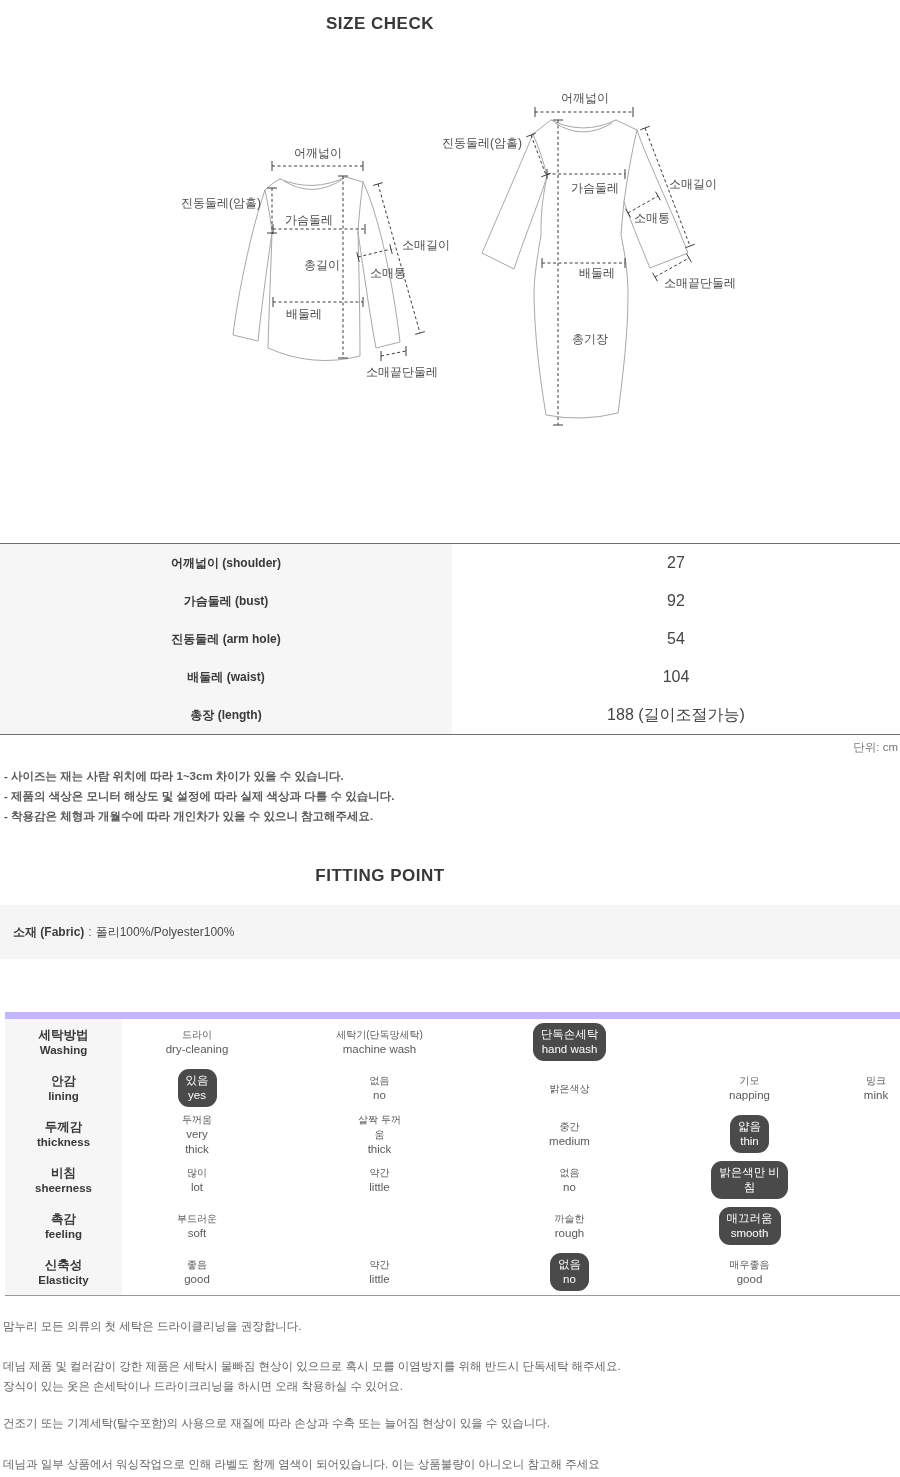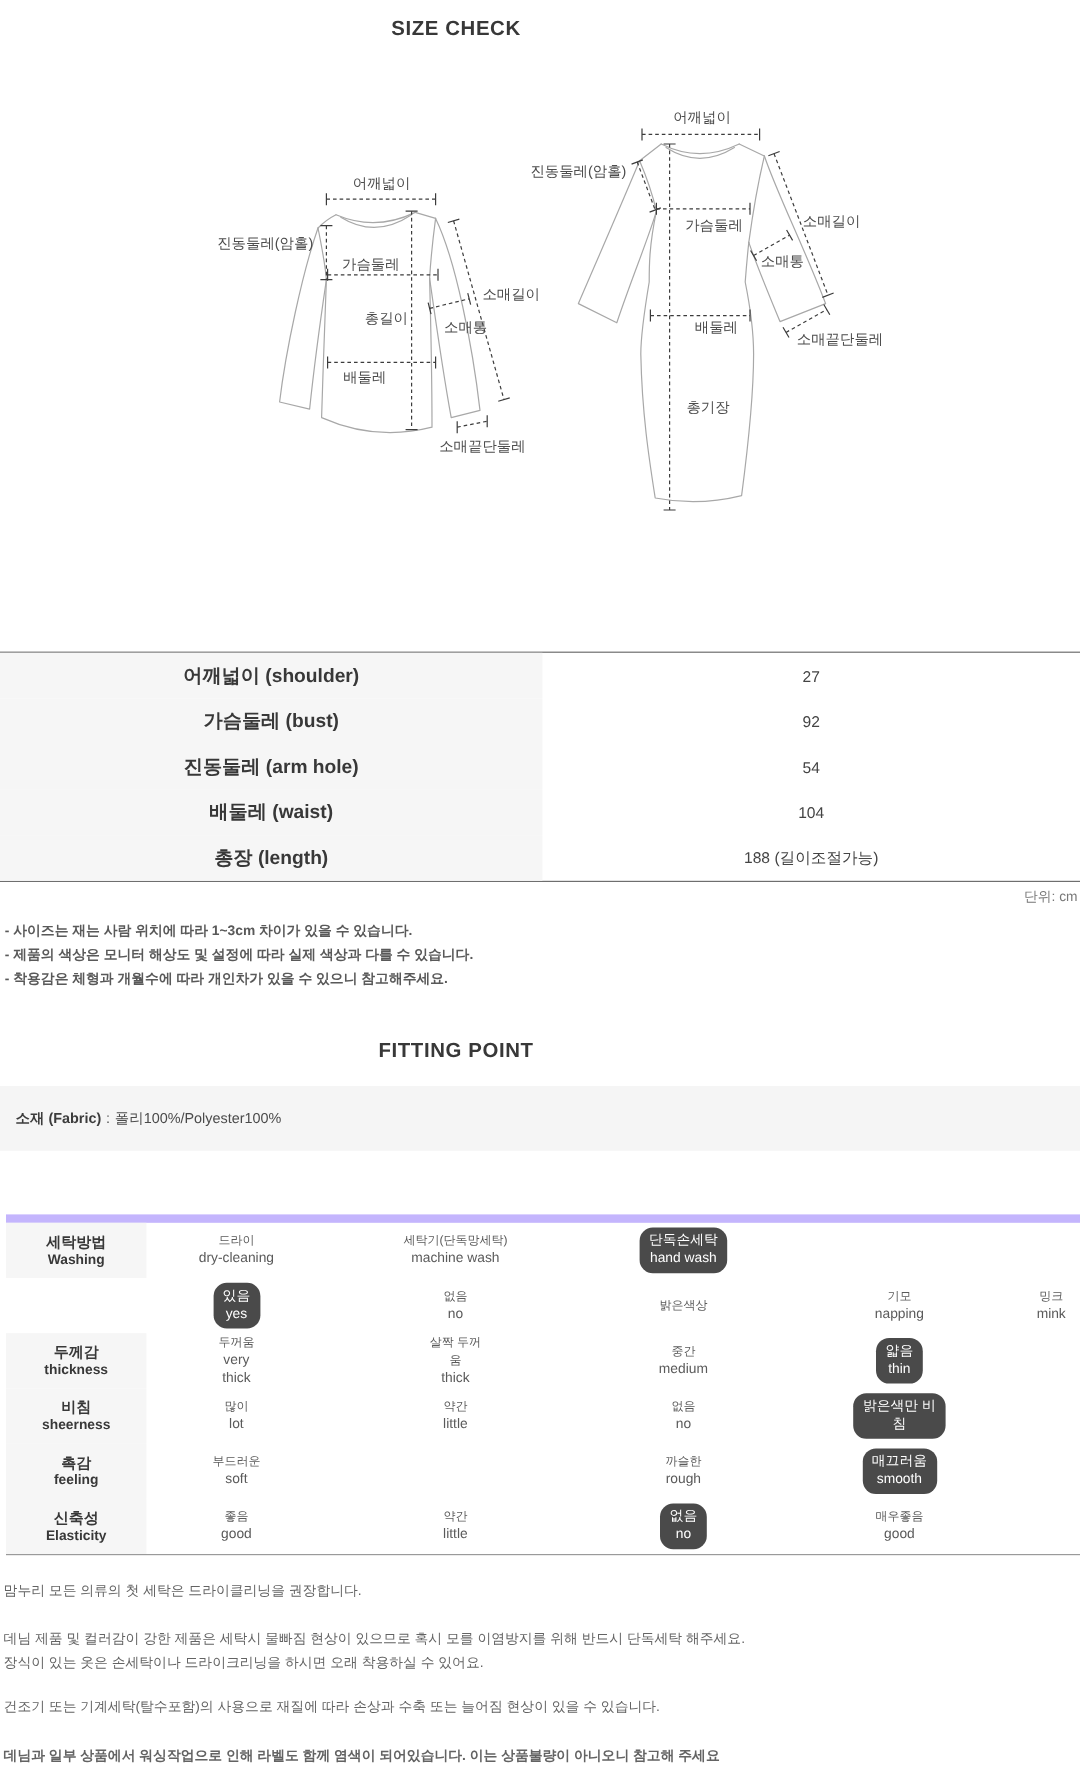--- a/index.html
+++ b/index.html
@@ -15,22 +15,22 @@
   .garment{fill:none;stroke:#a8a8a8;stroke-width:1;stroke-linecap:round;stroke-linejoin:round;}
   .dash{fill:none;stroke:#3c3c3c;stroke-width:1;stroke-dasharray:3 2.5;}
   .tick{fill:none;stroke:#3c3c3c;stroke-width:1;}
   .dlabel{fill:#4c4c4c;font-size:12px;font-family:"Liberation Sans","DejaVu Sans",sans-serif;}
 
   
   .size-table{position:absolute;left:0;top:543px;width:900px;
               border-top:1px solid #6e6e6e;border-bottom:1px solid #6e6e6e;}
   .size-row{display:flex;height:38px;}
   .size-label{width:452px;background:#f6f6f6;display:flex;align-items:center;justify-content:center;
-              font-size:16px;font-weight:bold;color:#383838;}
-  .size-value{flex:1;display:flex;align-items:center;justify-content:center;font-size:13px;color:#444;}
+              font-size:12px;font-weight:bold;color:#383838;}
+  .size-value{flex:1;display:flex;align-items:center;justify-content:center;font-size:16px;color:#444;}
 
   .unit-note{position:absolute;top:740px;right:2px;font-size:11.5px;color:#777;}
   .size-notes{position:absolute;top:766px;left:4px;font-size:11.5px;color:#595959;font-weight:bold;}
   .size-notes p{margin:0;line-height:20px;}
 
   
   .fabric-bar{position:absolute;left:0;top:905px;width:900px;height:54px;background:#f5f5f5;
               display:flex;align-items:center;font-size:12px;color:#3c3c3c;}
   .fabric-bar .flab{font-weight:bold;margin-left:13px;}
   .fabric-bar .fsep{margin:0 4px;color:#555;}
@@ -49,21 +49,21 @@
          color:#5a5a5a;}
   .fcell .ko{font-size:10px;line-height:15px;display:block;white-space:pre-line;}
   .fcell .en{font-size:11.5px;line-height:15px;display:block;white-space:pre-line;}
   .badge{background:#4a4a4a;color:#fff;border-radius:11px;padding:4px 8px;display:inline-block;}
   .badge .ko,.badge .en{color:#fff;font-size:11.5px;line-height:15px;display:block;white-space:pre-line;}
 
   .care-notes{position:absolute;top:1316px;left:3px;font-size:11.5px;color:#636363;width:890px;}
   .care-notes p{margin:0;line-height:20px;}
   .care-notes p.g1{margin-top:20px;}
   .care-notes p.g2{margin-top:17px;}
-  .care-notes p.g3{margin-top:21px;font-weight:bold;}
+  .care-notes p.g3{margin-top:21px;}
 </style>
 </head>
 <body>
 
 <div class="page">
 
   <h1 class="sec-title" id="title-size">SIZE CHECK</h1>
 
   <svg class="diagram-svg" width="620" height="380" viewBox="0 0 620 380">
 
@@ -197,20 +197,24 @@
       <span class="ko">세탁기(단독망세탁)</span>
       <span class="en">machine wash</span>
     </div>
     <div class="fcell" style="grid-area:1/4">
       <span class="badge">
         <span class="ko">단독손세탁</span>
         <span class="en">hand wash</span>
       </span>
     </div>
 
+    <div class="flabel" style="grid-area:2/1">
+      <span class="lko">안감</span>
+      <span class="len">lining</span>
+    </div>
     <div class="fcell" style="grid-area:2/2">
       <span class="badge">
         <span class="ko">있음</span>
         <span class="en">yes</span>
       </span>
     </div>
     <div class="fcell" style="grid-area:2/3">
       <span class="ko">없음</span>
       <span class="en">no</span>
     </div>

